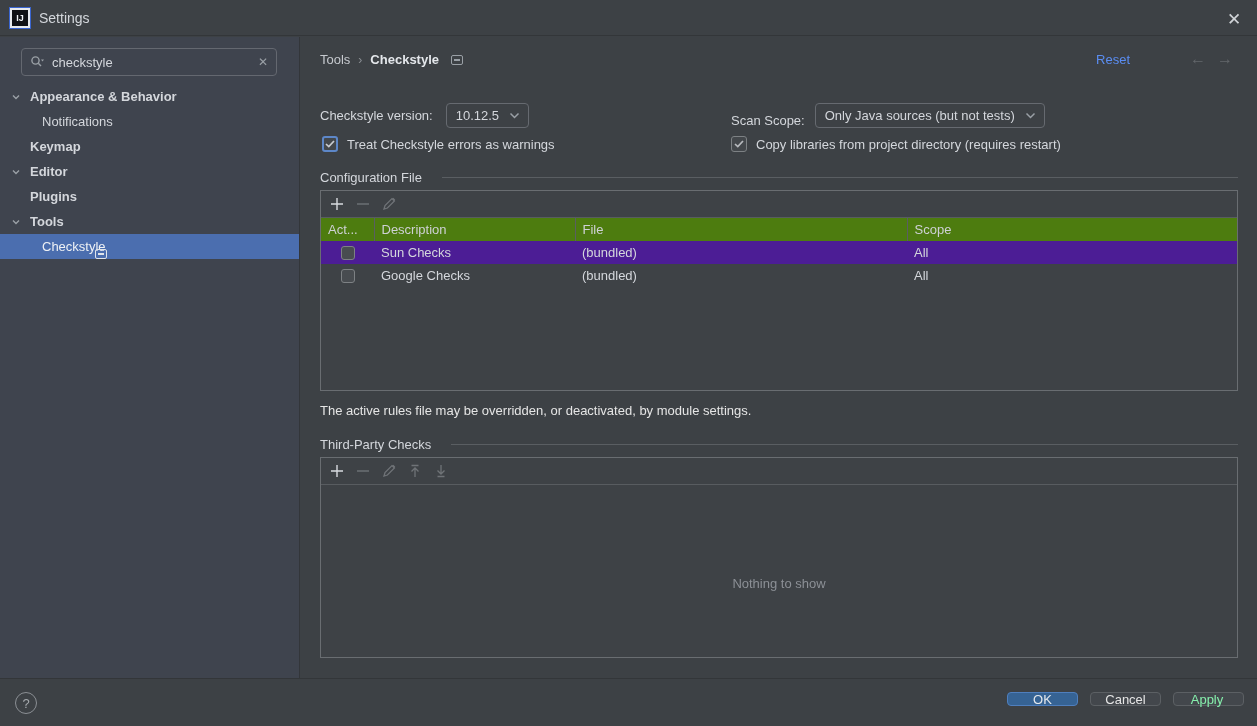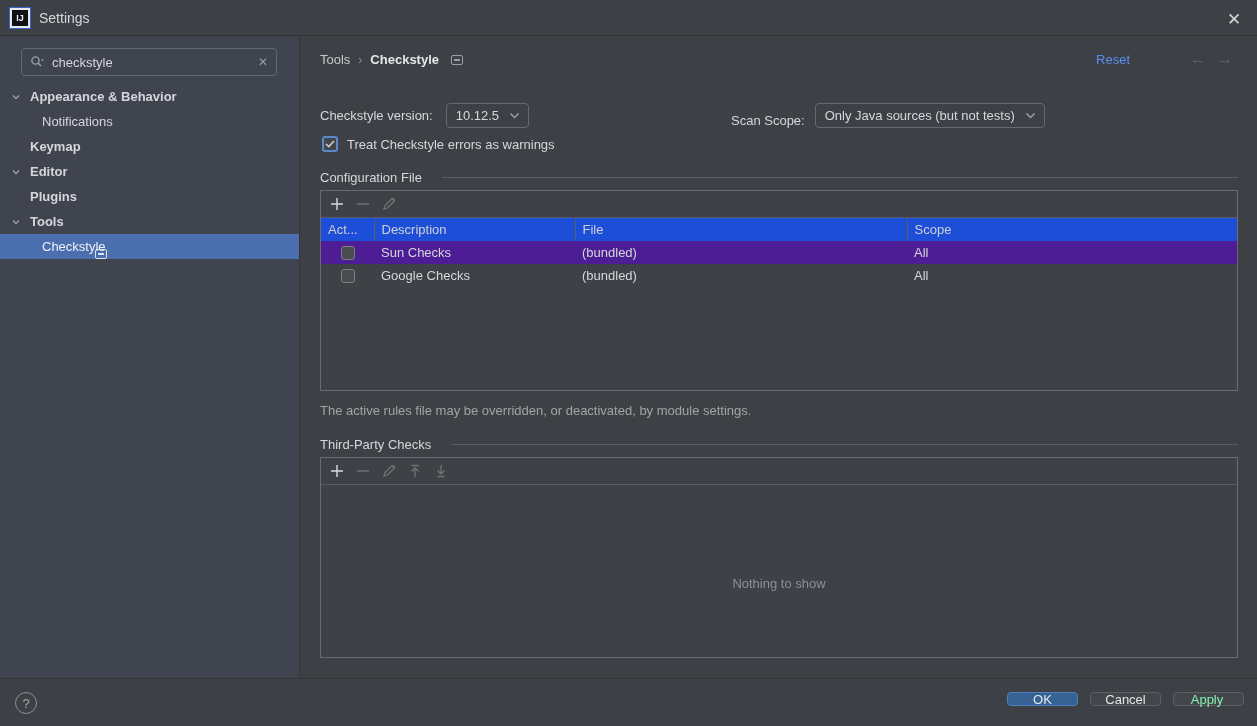--- a/index.html
+++ b/index.html
@@ -59,28 +59,28 @@
   .st-config { top:133px; }
   .st-third { top:400px; }
 
   .panel { position:absolute; left:19px; width:918px; border:1px solid #696d71; background:#3e4246; }
   .panel-config { top:153px; height:201px; }
   .panel-third { top:420px; height:201px; }
   .panel-toolbar { height:27px; display:flex; align-items:center; gap:10px; padding-left:8px; border-bottom:1px solid #585c60; }
   .tb-btn { width:16px; height:16px; display:flex; align-items:center; justify-content:center; cursor:pointer; }
 
   table.cfg { border-collapse:collapse; width:100%; table-layout:fixed; }
-  table.cfg th { background:#1d4ed8; height:23px; font-weight:normal; text-align:left; color:#ced1d5; padding:0 0 0 7px; border-right:1px solid #5a5e62; }
+  table.cfg th { background:#4d7c0f; height:23px; font-weight:normal; text-align:left; color:#ced1d5; padding:0 0 0 7px; border-right:1px solid #5a5e62; }
   table.cfg th:last-child { border-right:none; }
   table.cfg td { height:23px; padding:0 0 0 7px; color:#d4d7dc; }
   tr.cfg-row-hl { background:#4c1d95; }
   .cell-cb { text-align:center !important; padding:0 !important; }
   .mini-cb { width:14px; height:14px; border:1px solid #7d8184; border-radius:3px; background:#484c50; display:inline-block; vertical-align:middle; cursor:pointer; }
 
-  .note-text { position:absolute; top:366px; left:19px; color:#a3a3a3; }
+  .note-text { position:absolute; top:366px; left:19px; color:#e5e5e5; }
   .empty-text { position:absolute; top:118px; left:0; right:0; text-align:center; color:#8c9096; }
 
   
   .bottombar { position:absolute; top:678px; left:0; width:1257px; height:48px; background:#3d4145; border-top:1px solid #333639; }
   .help-btn { position:absolute; left:15px; top:13px; width:22px; height:22px; border-radius:50%; border:1px solid #8b8f94; color:#a6aaae; display:flex; align-items:center; justify-content:center; font-size:13px; cursor:pointer; }
   .btns { position:absolute; right:13px; top:13px; display:flex; gap:12px; }
   .btn { height:14px; min-width:71px; border-radius:4px; display:flex; align-items:center; justify-content:center; padding:0 14px; cursor:pointer; }
   .btn-ok { background:#366394; border:1px solid #4f7fbe; color:#e4e8ec; }
   .btn-plain { background:#43474c; border:1px solid #5c6064; color:#e5e5e5; }
   .btn-disabled { color:#86efac;padding-left:11px; }
@@ -181,20 +181,28 @@
 
     <div class="cb-row1">
       <span class="checkbox focused">
         <svg width="10" height="8" viewBox="0 0 10 8">
             <polyline points="1,4 3.8,6.6 9,1" fill="none" stroke="#c8cbd0" stroke-width="1.7"></polyline>
           </svg>
       </span>
       <span>Treat Checkstyle errors as warnings</span>
     </div>
 
+    <div class="cb-row2">
+      <span class="checkbox">
+        <svg width="10" height="8" viewBox="0 0 10 8">
+            <polyline points="1,4 3.8,6.6 9,1" fill="none" stroke="#b7babe" stroke-width="1.7"></polyline>
+          </svg>
+      </span>
+      <span>Copy libraries from project directory (requires restart)</span>
+    </div>
 
     <div class="section-title-row st-config">
       <span>Configuration File</span>
       <span class="hrule"></span>
     </div>
 
     <div class="panel panel-config">
       <div class="panel-toolbar">
         <span class="tb-btn">
           <svg width="14" height="14" viewBox="0 0 14 14">

